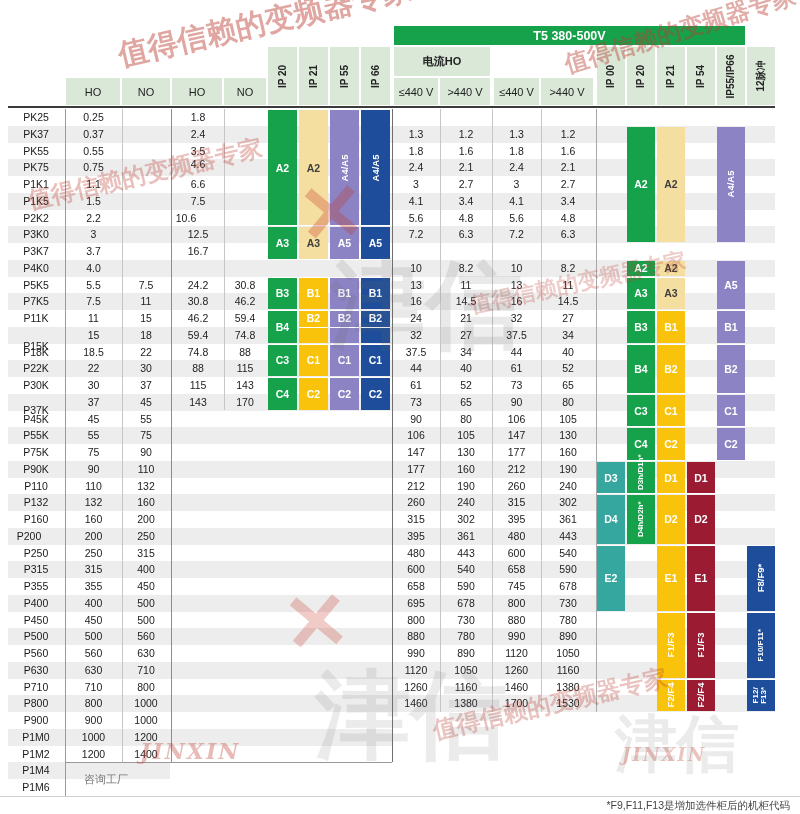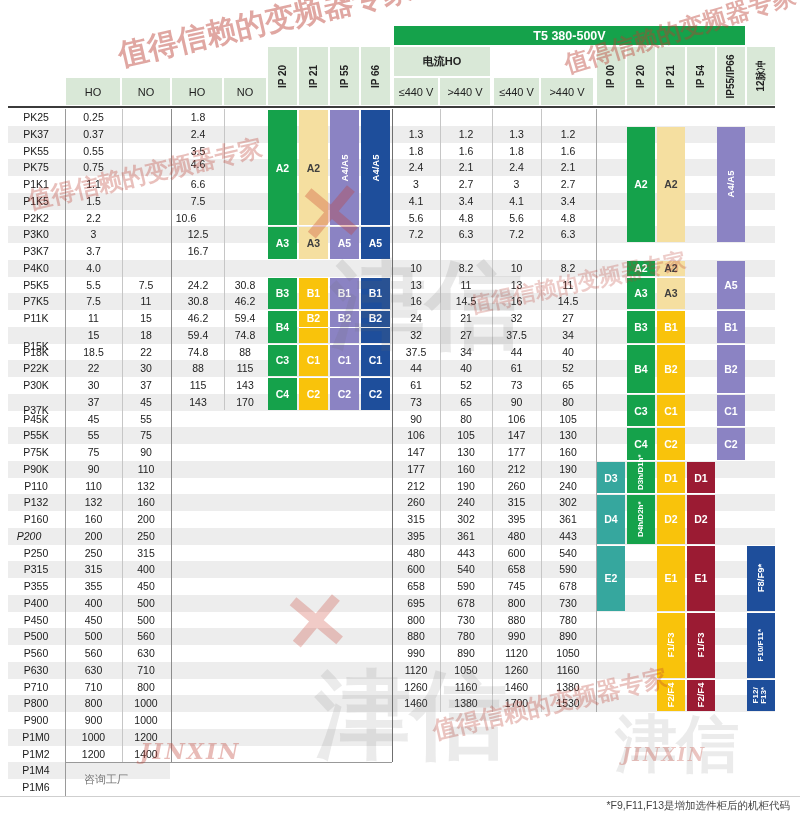--- a/index.html
+++ b/index.html
@@ -296,21 +296,21 @@
       <div class="val" style="left: 440px; top: 494.25px; width: 52px; height: 16.75px; line-height: 16.75px;">240</div>
       <div class="val" style="left: 492px; top: 494.25px; width: 49px; height: 16.75px; line-height: 16.75px;">315</div>
       <div class="val" style="left: 541px; top: 494.25px; width: 54px; height: 16.75px; line-height: 16.75px;">302</div>
       <div class="val model" style="left: 8px; top: 511px; width: 56px; height: 16.75px; line-height: 16.75px;">P160</div>
       <div class="val" style="left: 65px; top: 511px; width: 57px; height: 16.75px; line-height: 16.75px;">160</div>
       <div class="val" style="left: 122px; top: 511px; width: 48px; height: 16.75px; line-height: 16.75px;">200</div>
       <div class="val" style="left: 392px; top: 511px; width: 48px; height: 16.75px; line-height: 16.75px;">315</div>
       <div class="val" style="left: 440px; top: 511px; width: 52px; height: 16.75px; line-height: 16.75px;">302</div>
       <div class="val" style="left: 492px; top: 511px; width: 49px; height: 16.75px; line-height: 16.75px;">395</div>
       <div class="val" style="left: 541px; top: 511px; width: 54px; height: 16.75px; line-height: 16.75px;">361</div>
-      <div class="val model" style="left: 8px; top: 527.75px; width: 42px; height: 16.75px; line-height: 16.75px; font-style: italic;">P200</div>
+      <div class="val model" style="left: 8px; top: 527.75px; width: 42px; height: 16.75px; line-height: 16.75px;">P200</div>
       <div class="val" style="left: 65px; top: 527.75px; width: 57px; height: 16.75px; line-height: 16.75px;">200</div>
       <div class="val" style="left: 122px; top: 527.75px; width: 48px; height: 16.75px; line-height: 16.75px;">250</div>
       <div class="val" style="left: 392px; top: 527.75px; width: 48px; height: 16.75px; line-height: 16.75px;">395</div>
       <div class="val" style="left: 440px; top: 527.75px; width: 52px; height: 16.75px; line-height: 16.75px;">361</div>
       <div class="val" style="left: 492px; top: 527.75px; width: 49px; height: 16.75px; line-height: 16.75px;">480</div>
       <div class="val" style="left: 541px; top: 527.75px; width: 54px; height: 16.75px; line-height: 16.75px;">443</div>
       <div class="val model" style="left: 8px; top: 544.5px; width: 56px; height: 16.75px; line-height: 16.75px;">P250</div>
       <div class="val" style="left: 65px; top: 544.5px; width: 57px; height: 16.75px; line-height: 16.75px;">250</div>
       <div class="val" style="left: 122px; top: 544.5px; width: 48px; height: 16.75px; line-height: 16.75px;">315</div>
       <div class="val" style="left: 392px; top: 544.5px; width: 48px; height: 16.75px; line-height: 16.75px;">480</div>

